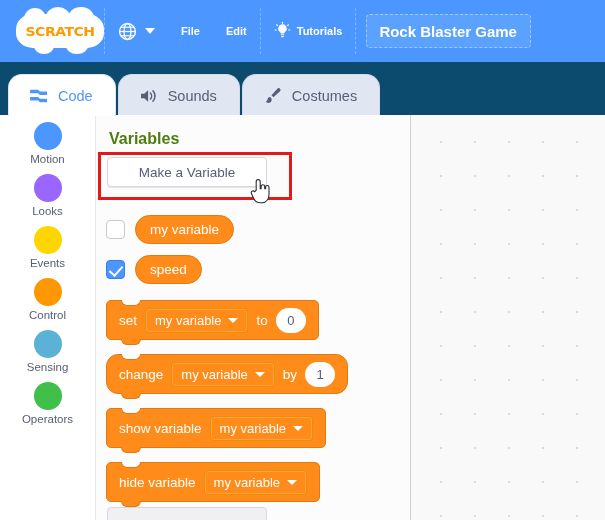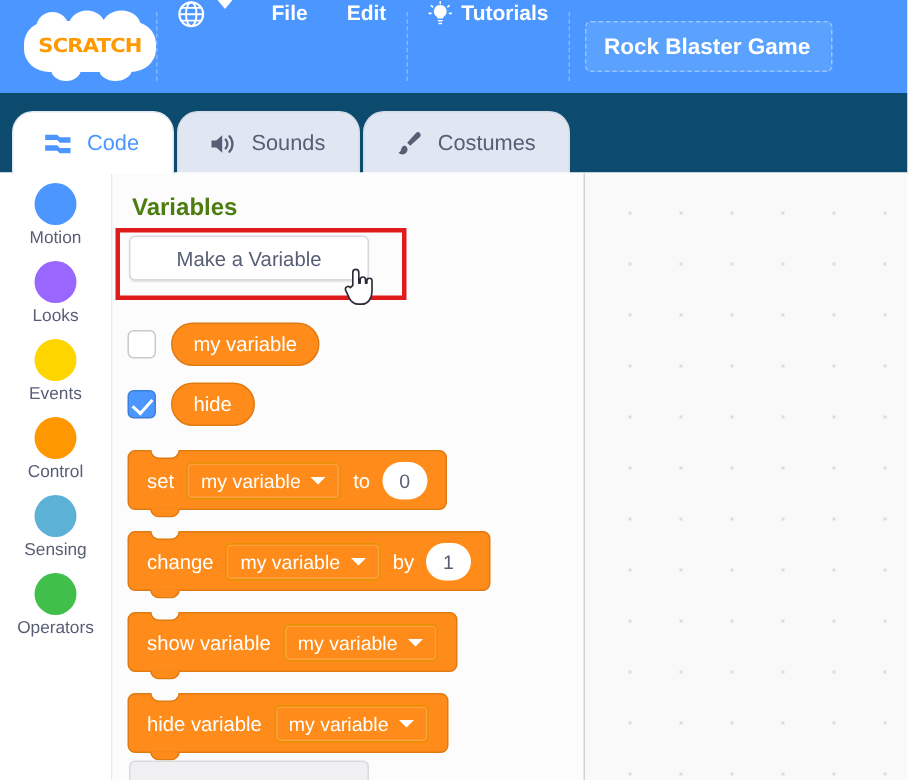--- a/index.html
+++ b/index.html
@@ -47,23 +47,23 @@
     transform: scaleY(0.92);
   }
 
   .menu-sep {
     width: 1px; height: 46px;
     border-left: 1px dashed #80b5ff;
     align-self: center;
   }
   .menu-item {
     height: 62px;
-    display: flex; gap: 6px;
+    display: flex; align-items: center; gap: 6px;
     padding: 0 13px;
-    color: #fff; font-size: 14px; font-weight: bold;
+    color: #fff; font-size: 11px; font-weight: bold;
     cursor: pointer; white-space: nowrap;
   }
   .globe {
     width: 19px; height: 19px; flex: 0 0 auto;
   }
   .caret-down {
     width: 0; height: 0;
     border-left: 5px solid transparent;
     border-right: 5px solid transparent;
     border-top: 6px solid #fff;
@@ -123,21 +123,21 @@
   
   .main {
     position: absolute; left: 0; top: 115px;
     width: 605px; height: 405px;
     background: #fff;
     display: flex;
   }
 
   
   .catbar {
-    width: 75px; height: 405px;
+    width: 96px; height: 405px;
     background: #fff;
     border-right: 1px solid #e6e8f0;
     padding-top: 7px;
     overflow: hidden;
   }
   .cat {
     height: 52px;
     display: flex; flex-direction: column; align-items: center;
     justify-content: flex-start; gap: 2px;
     cursor: pointer;
@@ -413,34 +413,34 @@
         <path d="M8.2 13.2V4.6c0-1.1.9-2 2-2s2 .9 2 2v7.2h.9v-2.3c0-1 .8-1.8 1.8-1.8s1.8.8 1.8 1.8v2.3h.9v-1.6c0-1 .8-1.7 1.7-1.7s1.7.8 1.7 1.7v7.2c0 4.4-2.6 8.4-6.9 8.4h-2c-3.3 0-5.3-2-6.4-4.4l-2.3-5c-.4-.9 0-1.9.9-2.3.8-.4 1.8-.1 2.3.7z" fill="#fff" stroke="#2b2b3a" stroke-width="1.1" stroke-linejoin="round"></path>
       </svg>
 
       <div class="varrow" style="top:100px;">
         <span class="vcheck"></span>
         <span class="reporter">my variable</span>
       </div>
 
       <div class="varrow" style="top:140px;">
         <span class="vcheck on"></span>
-        <span class="reporter">hide</span>
+        <span class="reporter">speed</span>
       </div>
 
       <div class="blk" style="top:185px;">
         <span class="label-txt">set</span>
         <span class="dropdown">
           <span>my variable</span>
           <span class="dd-caret"></span>
         </span>
         <span class="label-txt">to</span>
         <span class="numinput">0</span>
       </div>
 
-      <div class="blk" style="top:239px;">
+      <div class="blk" style="top:239px;border-radius:12px;">
         <span class="label-txt">change</span>
         <span class="dropdown">
           <span>my variable</span>
           <span class="dd-caret"></span>
         </span>
         <span class="label-txt">by</span>
         <span class="numinput">1</span>
       </div>
 
       <div class="blk" style="top:293px;">

